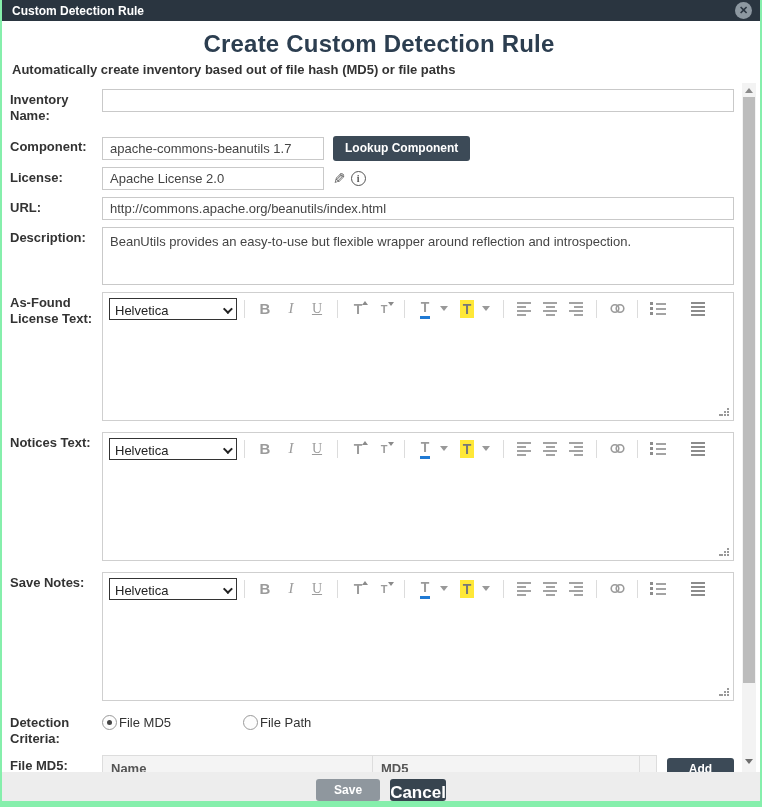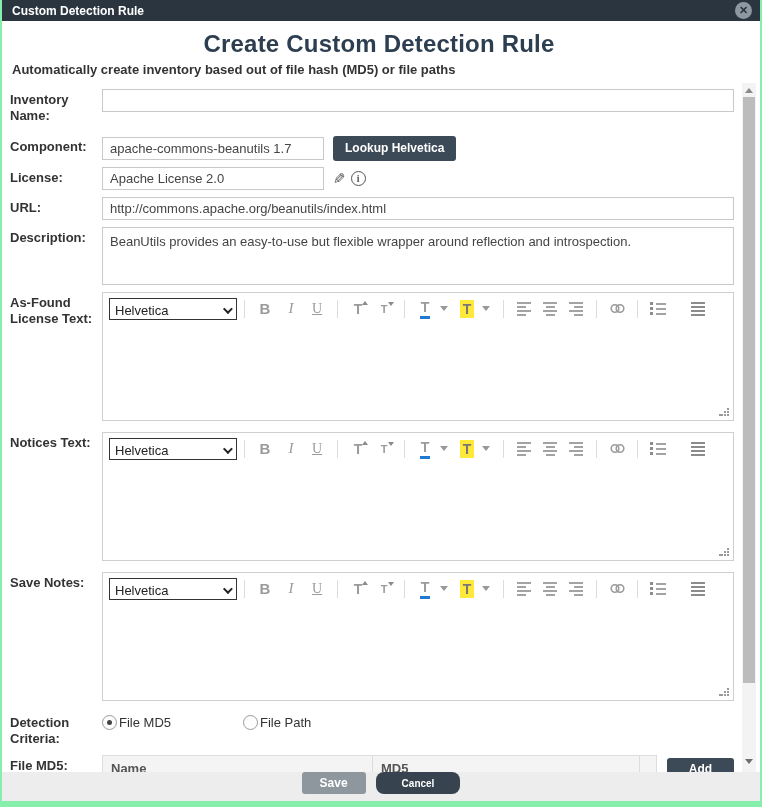--- a/index.html
+++ b/index.html
@@ -88,23 +88,23 @@
   .md5-wrap { display:flex; align-items:flex-start; width:100%; }
   .md5-table { width:556px; border:1px solid #ddd; background:#fff; }
   .thead { display:flex; background:#f4f4f4; border-bottom:1px solid #ddd; height:27px; }
   .th { font-size:13px; font-weight:bold; color:#555; padding:5px 8px; border-right:1px solid #ddd; }
   .th.name { width:270px; }
   .th.md5c { width:267px; }
   .th.action { flex:1; border-right:none; }
   .add-file { margin-left:10px; margin-top:3px; }
 
   
-  .footer { flex:0 0 auto; height:29px; background:#ededed; display:flex; align-items:flex-start; justify-content:center; gap:10px; }
+  .footer { flex:0 0 auto; height:29px; background:#ededed; display:flex; align-items:flex-end; justify-content:center; gap:10px; }
   .btn-save { background:#8f979e; color:#fff; font-weight:bold; font-size:12px; border:none; border-radius:3px; padding:4px 18px; height:22px; cursor:default; font-family:"Liberation Sans", sans-serif; }
-  .btn-cancel { background:#37444f; color:#fff; font-weight:bold; font-size:10px; border:none; border-radius:8px; padding:4px 26px; height:22px; cursor:pointer; font-family:"Liberation Sans", sans-serif; }
+  .btn-cancel { background:#37444f; color:#fff; font-weight:bold; font-size:17px; border:none; border-radius:3px; padding:4px 0; height:22px; cursor:pointer; font-family:"Liberation Sans", sans-serif; }
 
   .mb11{margin-bottom:11px}.mb6{margin-bottom:6px}.mb7{margin-bottom:7px}.mb8{margin-bottom:8px}
 </style>
 </head>
 <body>
 
 <div class="window">
 
   <div class="titlebar">
     <span class="ttl">Custom Detection Rule</span>
@@ -124,21 +124,21 @@
         <div class="row-label">Inventory Name:</div>
         <div class="row-field">
           <input class="text w-full" value="" style="">
         </div>
       </div>
 
       <div class="row mb6">
         <div class="row-label">Component:</div>
         <div class="row-field">
           <input class="text w-med" value="apache-commons-beanutils 1.7" style="">
-          <button class="btn-dark" style="margin-left:9px">Lookup Helvetica</button>
+          <button class="btn-dark" style="margin-left:9px">Lookup Component</button>
         </div>
       </div>
 
       <div class="row mb7">
         <div class="row-label">License:</div>
         <div class="row-field">
           <input class="text w-med" value="Apache License 2.0" style="">
           <span class="icon-btns">
             <span class="pencil-icon">✎</span>
             <span class="info-icon">i</span>

